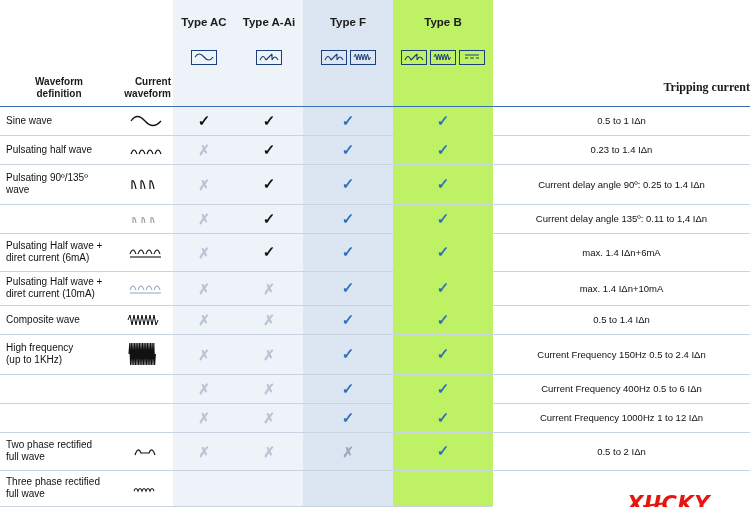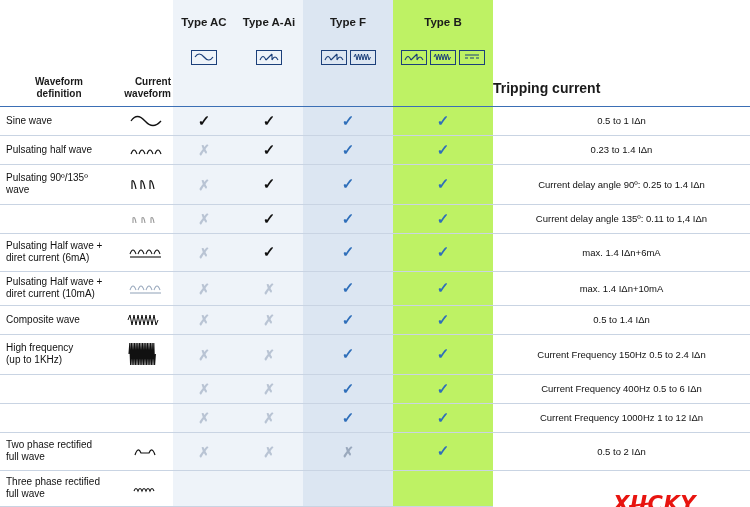--- a/index.html
+++ b/index.html
@@ -86,22 +86,23 @@
     text-align: center;
     padding: 0 4px;
     line-height: 1.15;
   }
   .subhdr .lbl-wave {
     text-align: right;
     padding: 0 2px;
     line-height: 1.15;
   }
   .subhdr .lbl-trip {
-    text-align: left;
-    font-size: 14px;
+    text-align: right;
+    font-size: 12px;
+    font-family: Liberation Serif, serif;
   }
 
   
   tr.drow td {
     border-bottom: 1px solid #c9d4e3;
     height: 29px;
   }
   tr.drow td.defn {
     padding-left: 6px;
     font-size: 10px;
@@ -113,21 +114,21 @@
   }
   tr.drow td.markcell {
     text-align: center;
     font-size: 15px;
     font-weight: bold;
   }
   tr.drow td.trip {
     text-align: center;
     font-size: 9.5px;
     color: #111;
-    padding: 0 20px;
+    padding: 0 6px;
   }
   .mk-check-dark { color: #111; font-size: 15px; font-weight: bold; }
   .mk-check-blue { color: #2f6fba; font-size: 15px; font-weight: bold; }
   .mk-x { color: #b9c4d4; font-size: 14px; font-weight: bold; }
   .mk-x-mid { color: #9aa9bd; font-size: 14px; font-weight: bold; }
 
   .nb { border-bottom: none !important; }
 
   
   .wv { display: block; margin: 0 auto; }

